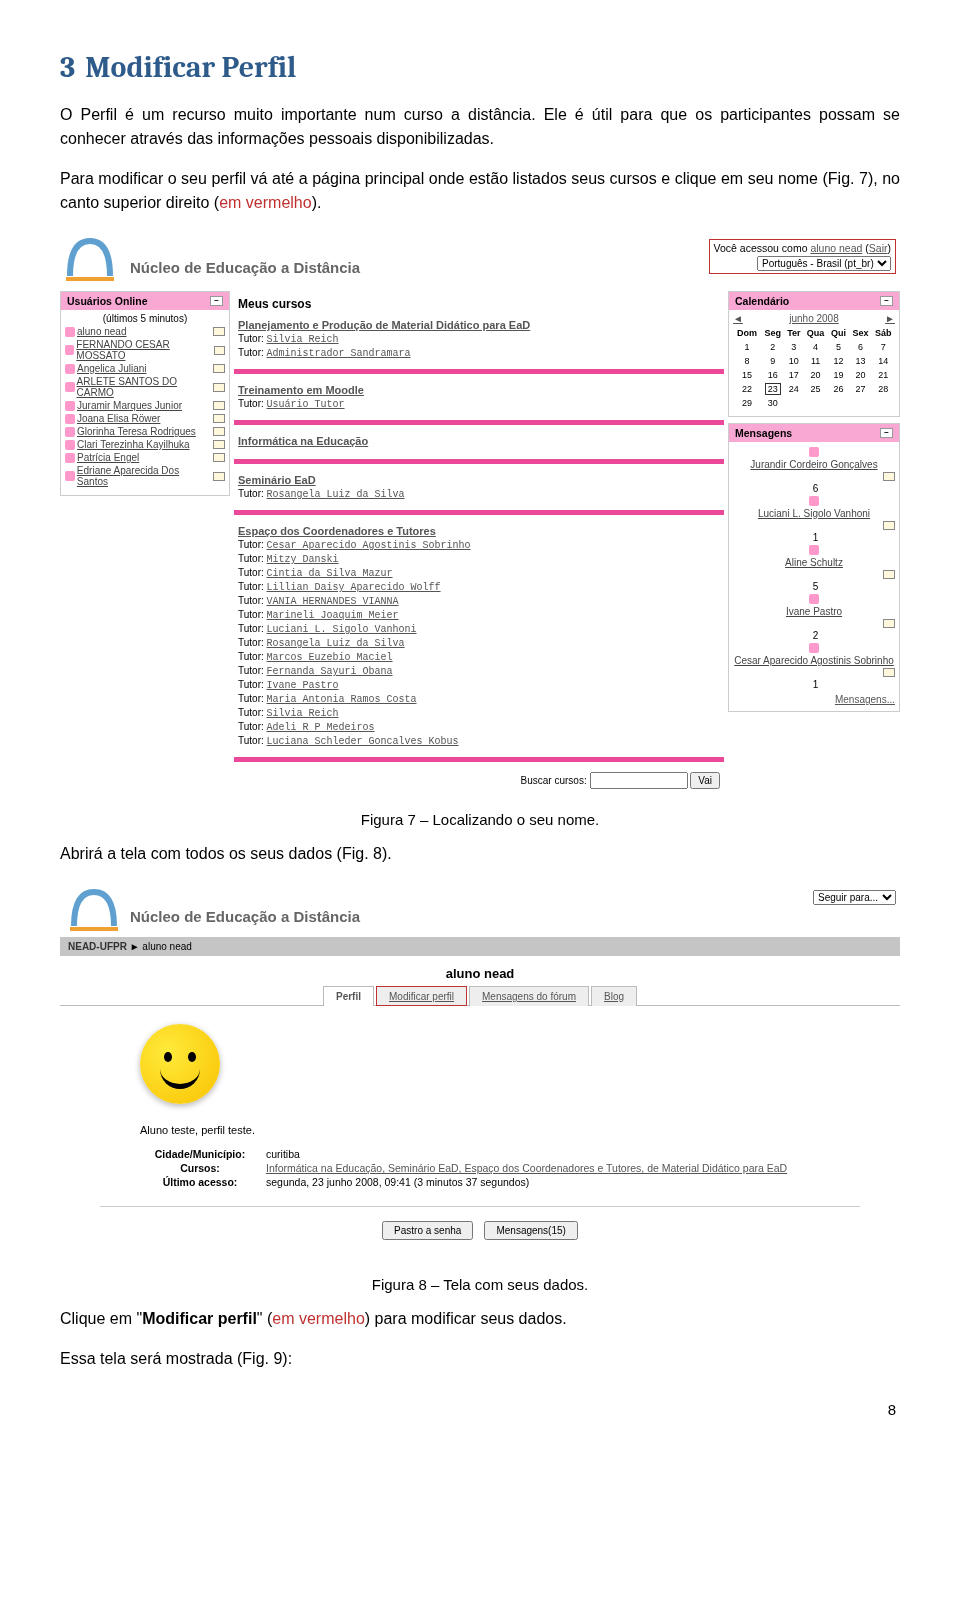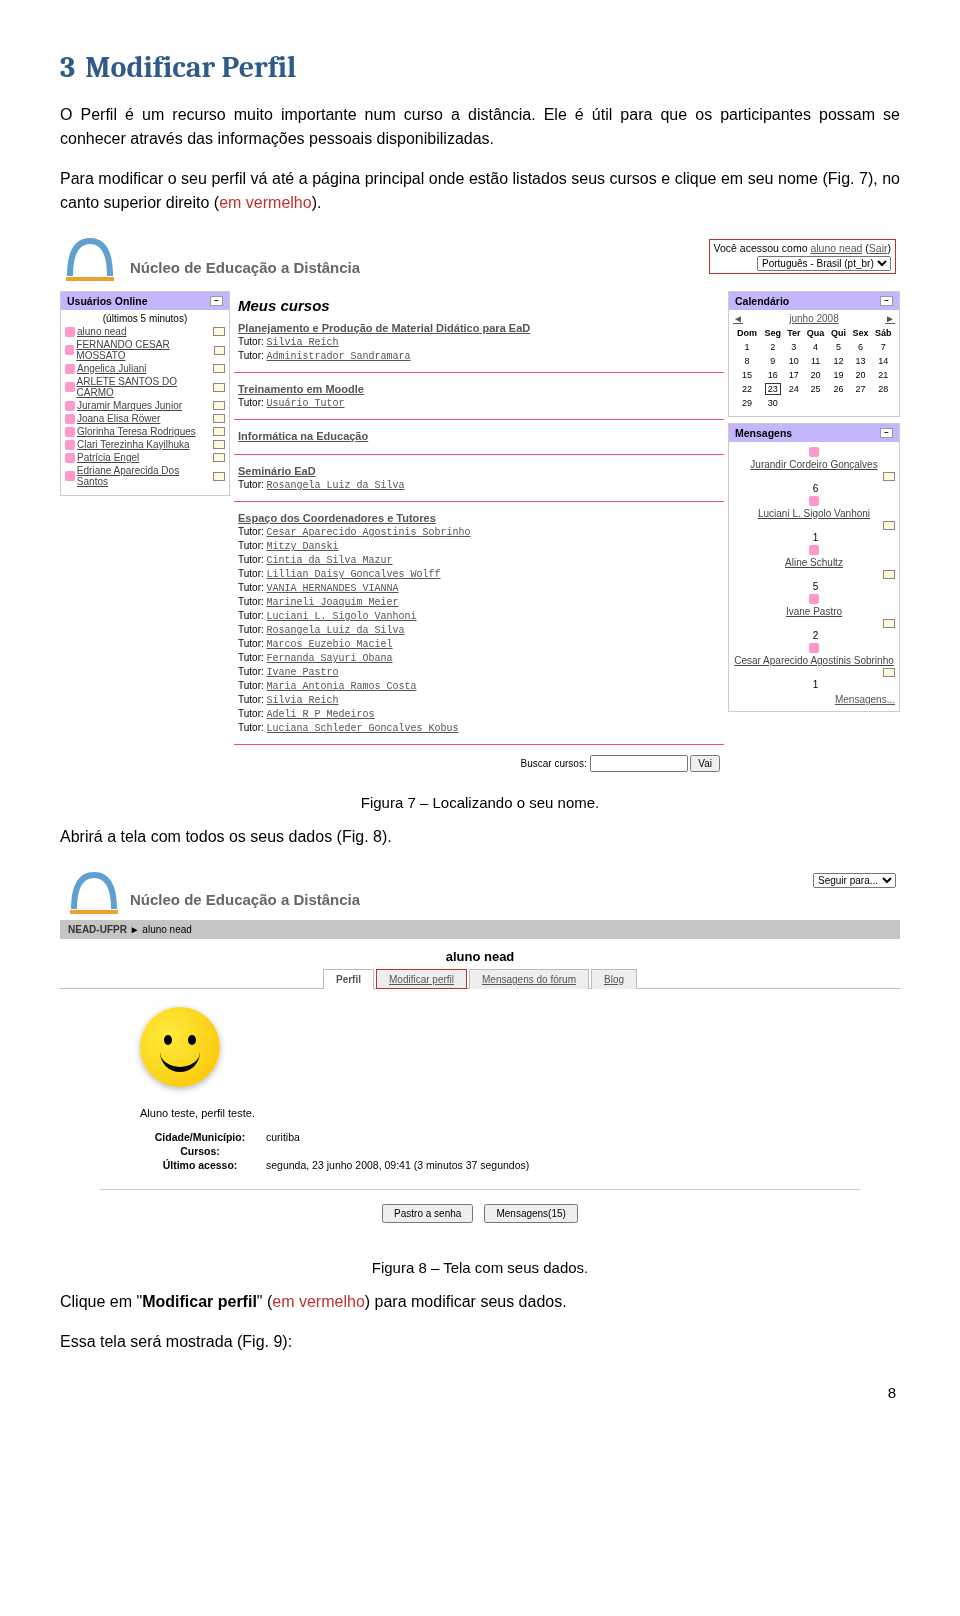--- a/index.html
+++ b/index.html
@@ -69,38 +69,38 @@
   }
   .left-col { width: 170px; }
   .mid-col  { flex: 1; }
   .right-col{ width: 172px; }
   .sideblock {
     border: 1px solid #ccc;
     margin-bottom: 6px;
     background: #fff;
   }
   .sideblock .sbtitle {
-    background: #c4b5fd;
+    background: #f9a8d4;
     font-weight: bold;
     font-size: 10.5px;
     padding: 3px 6px;
     display:flex;justify-content:space-between;align-items:center;
   }
   .sideblock .sbbody { padding: 3px 4px 6px 4px; }
   .ulist { display:flex; align-items:center; gap:2px; font-size:10px; margin:2px 0; }
   .ulist .avatar { width:10px;height:10px;background:#f9c; border-radius:2px;display:inline-block;}
   .ulist a { color:#444; text-decoration:underline;}
   .ulist .mail { width:10px;height:7px;border:1px solid #888;background:#fff8dc;display:inline-block;margin-left:auto;}
   .coursebox {
-    border-bottom: 1px solid #ec4899;
+    border-bottom: 5px solid #ec4899;
     padding: 6px 0 10px 4px;
     margin-bottom:4px;
   }
   .coursebox h3 { margin:0 0 2px 0; font-size:11px; font-weight:bold;}
-  .courses-header { font-weight:bold; font-size:15px; padding:6px 4px 2px 4px;font-style:italic;}
+  .courses-header { font-weight:bold; font-size:12px; padding:6px 4px 2px 4px;}
   .coursebox a { color:#555; text-decoration:underline; }
   .tutor { font-size:10px; margin-top:2px;}
   .tutor span { text-decoration:underline;color:#555;font-family:Liberation Mono, monospace;}
   .search-row { text-align:right; font-size:10px; padding:6px 4px;}
   .search-row input[type=text]{ width:90px; font-size:10px;}
   .search-row input[type=button]{ font-size:10px;}
   .calendar table { border-collapse:collapse; width:100%; font-size:9px;}
   .calendar th, .calendar td { text-align:center; padding:2px 0;}
   .calendar .selday { border:1px solid #333; padding:0 2px;}
   .calnav{display:flex;justify-content:space-between;align-items:center;font-size:10px;text-decoration:underline;color:#555;margin-bottom:2px;}
@@ -313,21 +313,21 @@
               </div>
               <div class="coursebox">
                 <h3><a>Seminário EaD</a></h3>
                 <div class="tutor">Tutor: <span>Rosangela Luiz da Silva</span></div>
               </div>
               <div class="coursebox">
                 <h3><a>Espaço dos Coordenadores e Tutores</a></h3>
                 <div class="tutor">Tutor: <span>Cesar Aparecido Agostinis Sobrinho</span></div>
                 <div class="tutor">Tutor: <span>Mitzy Danski</span></div>
                 <div class="tutor">Tutor: <span>Cintia da Silva Mazur</span></div>
-                <div class="tutor">Tutor: <span>Lillian Daisy Goncalves Wolff</span></div>
+                <div class="tutor">Tutor: <span>Lillian Daisy Aparecido Wolff</span></div>
                 <div class="tutor">Tutor: <span>VANIA HERNANDES VIANNA</span></div>
                 <div class="tutor">Tutor: <span>Marineli Joaquim Meier</span></div>
                 <div class="tutor">Tutor: <span>Luciani L. Sigolo Vanhoni</span></div>
                 <div class="tutor">Tutor: <span>Rosangela Luiz da Silva</span></div>
                 <div class="tutor">Tutor: <span>Marcos Euzebio Maciel</span></div>
                 <div class="tutor">Tutor: <span>Fernanda Sayuri Obana</span></div>
                 <div class="tutor">Tutor: <span>Ivane Pastro</span></div>
                 <div class="tutor">Tutor: <span>Maria Antonia Ramos Costa</span></div>
                 <div class="tutor">Tutor: <span>Silvia Reich</span></div>
                 <div class="tutor">Tutor: <span>Adeli R P Medeiros</span></div>
@@ -494,20 +494,21 @@
             <div class="mouth"></div>
         </div>
         <div class="profile-info">
           <div class="desc">Aluno teste, perfil teste.</div>
           <div class="row">
               <div class="lbl">Cidade/Município:</div>
               <div>curitiba</div>
             </div>
           <div class="row">
               <div class="lbl">Cursos:</div>
+              <div><a>Informática na Educação, Seminário EaD, Espaço dos Coordenadores e Tutores, de Material Didático para EaD</a></div>
             </div>
           <div class="row">
               <div class="lbl">Último acesso:</div>
               <div>segunda, 23 junho 2008, 09:41 (3 minutos 37 segundos)</div>
             </div>
         </div>
       </div>
       <div class="profile-buttons">
         <button>Pastro a senha</button>
         <button>Mensagens(15)</button>

